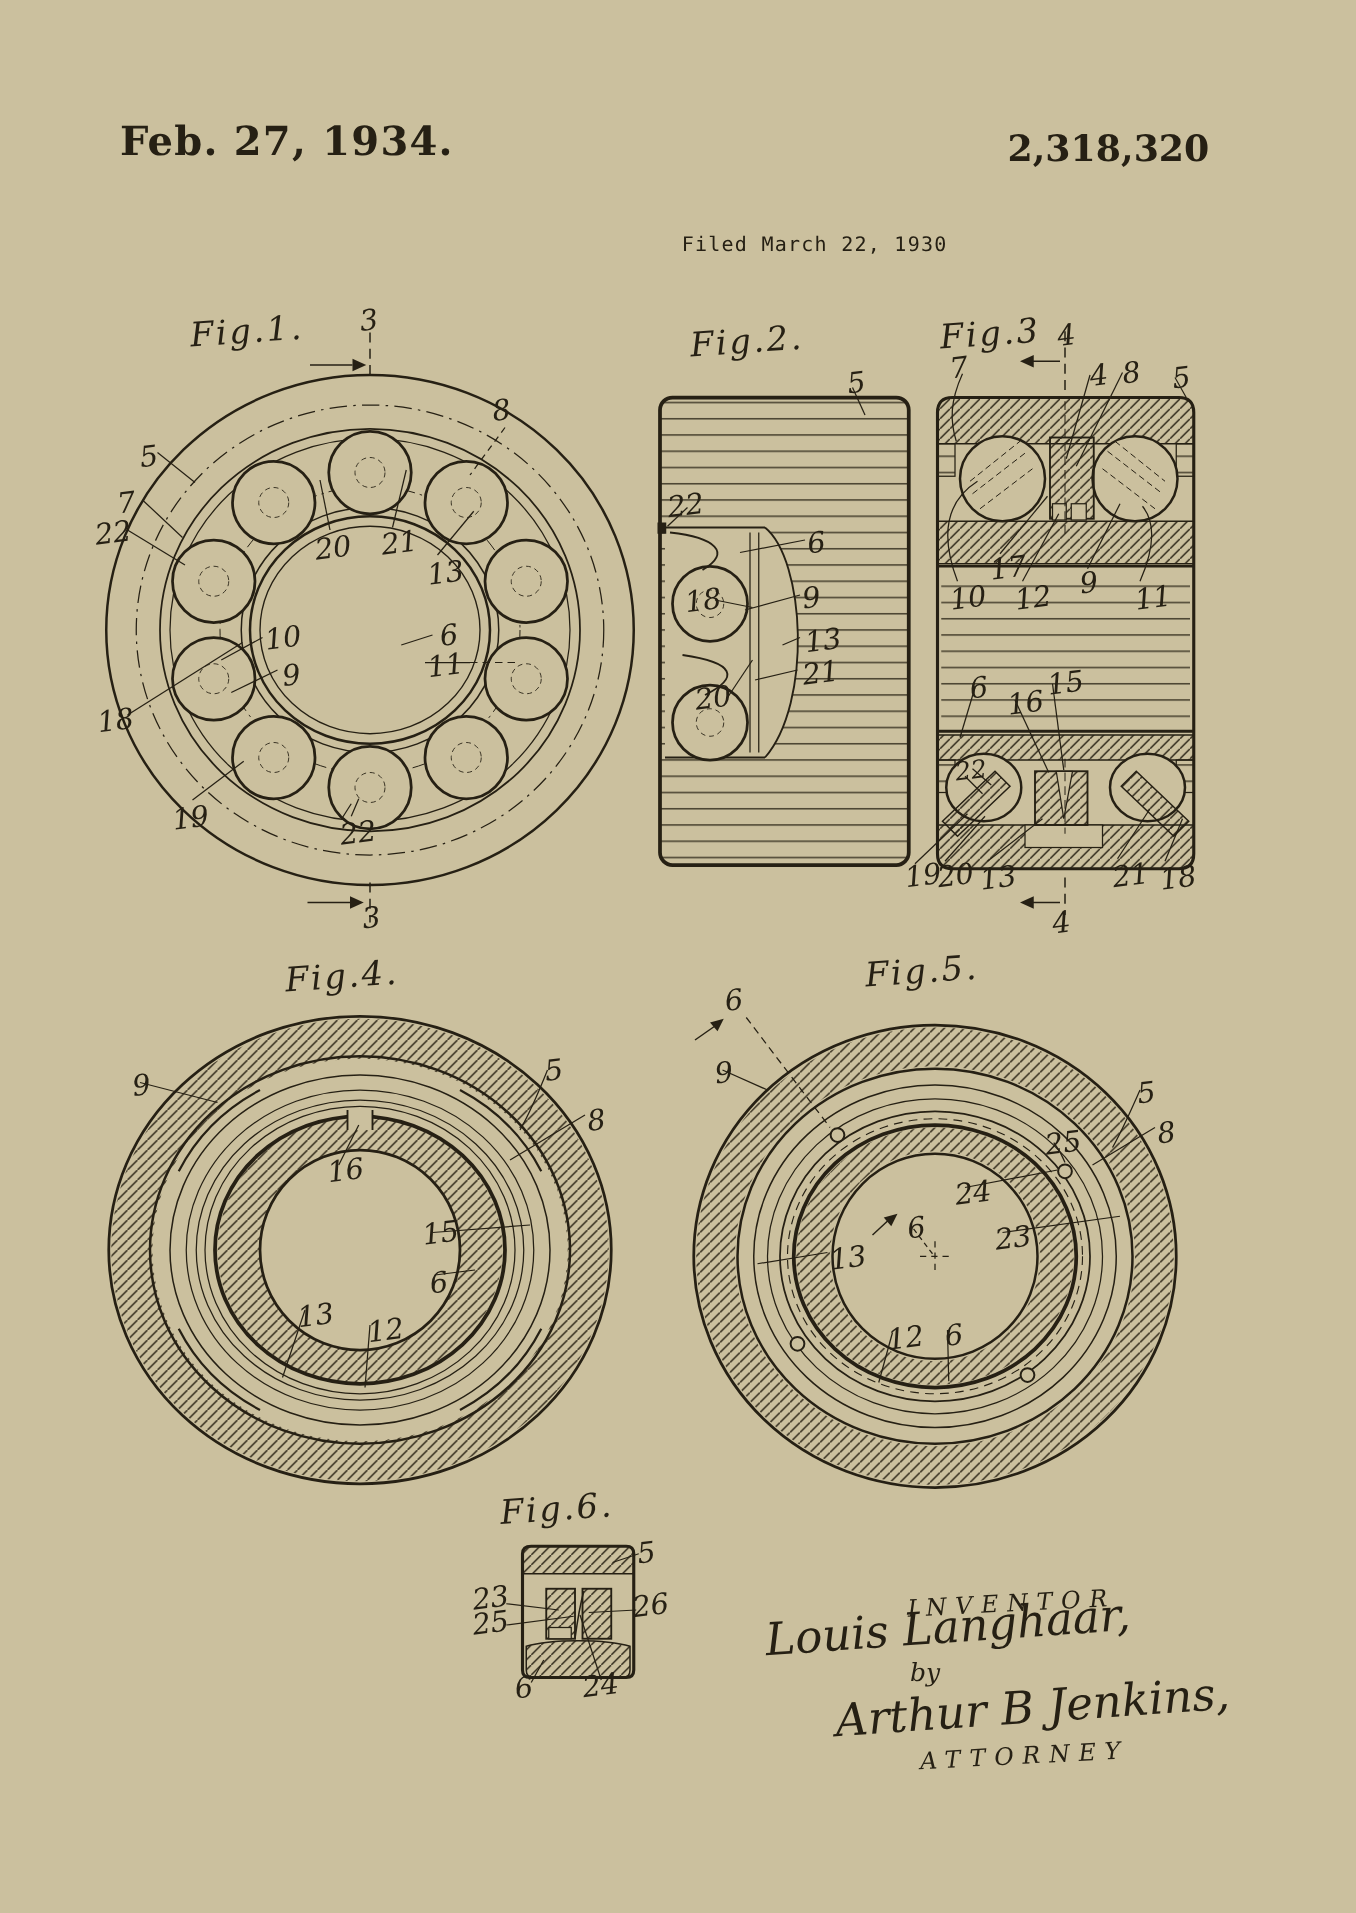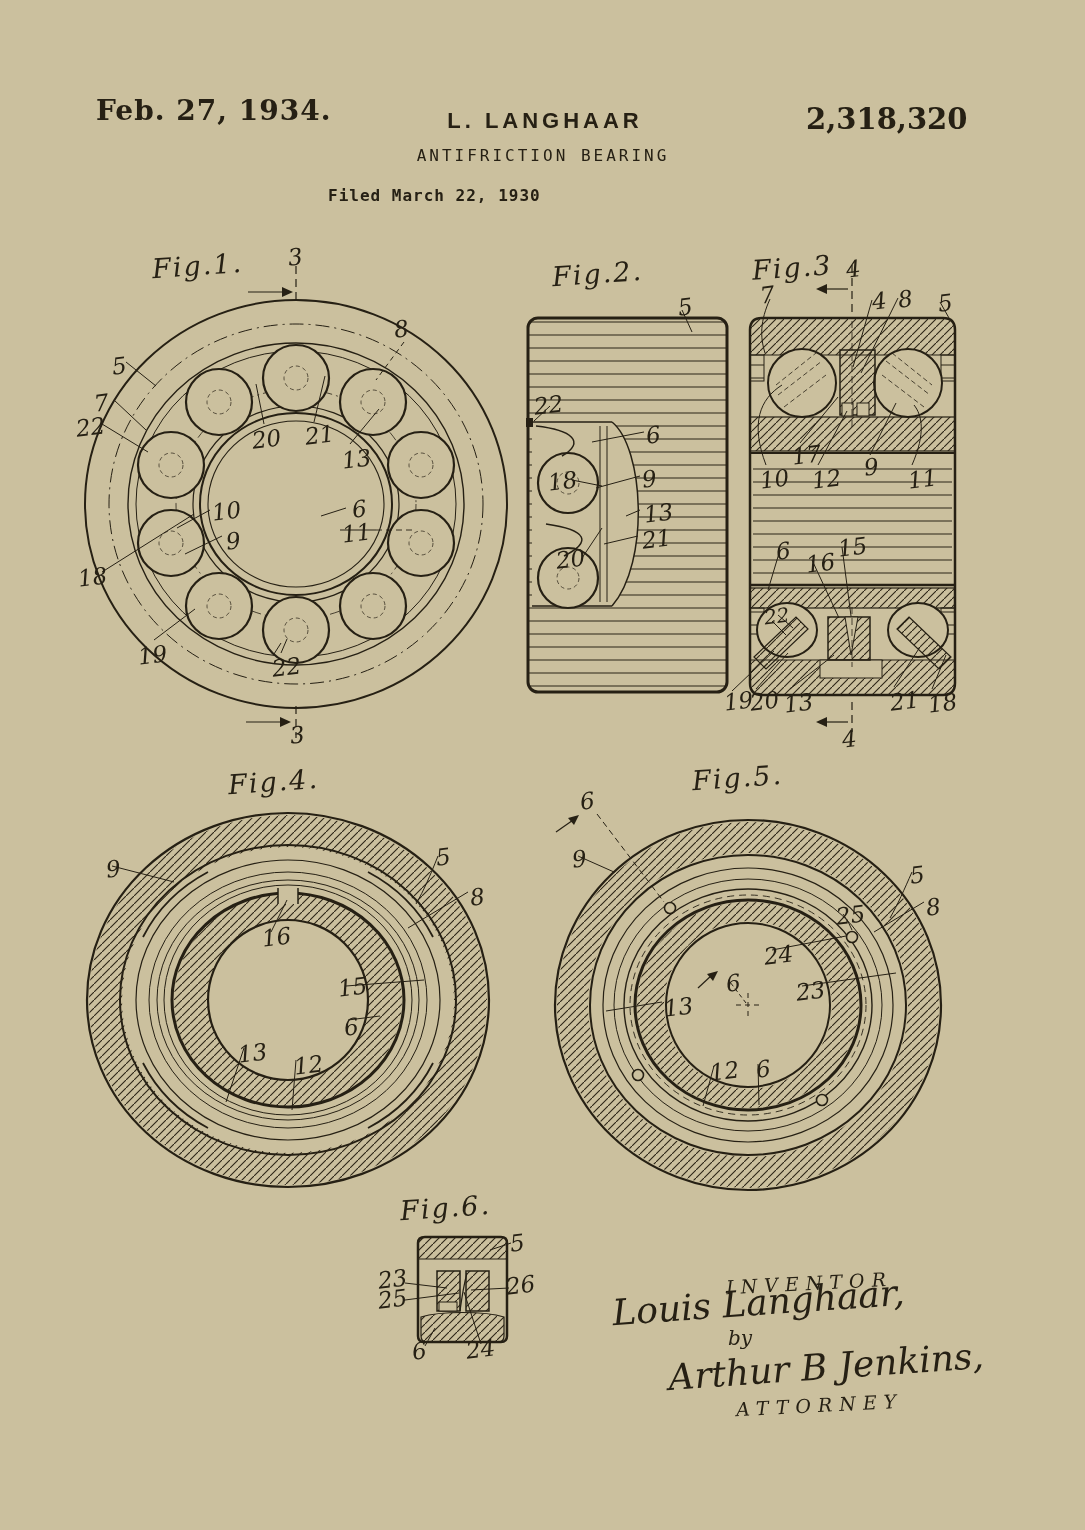--- a/index.html
+++ b/index.html
@@ -1,27 +1,27 @@
 <!DOCTYPE html>
 <html><head>
 <meta charset="utf-8">
 <style>
   html,body{margin:0;padding:0;}
   .page{position:relative;width:1085px;height:1530px;background:#cbc09e;overflow:hidden;
         font-family:"DejaVu Serif",serif;color:#262014;}
   svg{position:absolute;overflow:visible;}
   svg *{vector-effect:none;}
-  .hdr-date{position:absolute;left:96px;top:94px;font-size:28px;font-weight:bold;letter-spacing:1px;}
+  .hdr-date{position:absolute;left:96px;top:94px;font-size:32px;font-weight:bold;letter-spacing:1px;}
   .hdr-name{position:absolute;left:400px;top:108px;width:290px;text-align:center;
             font-family:"Liberation Sans",sans-serif;font-weight:bold;font-size:22px;letter-spacing:4px;}
   .hdr-num{position:absolute;left:806px;top:102px;font-size:29px;font-weight:bold;}
   .hdr-title{position:absolute;left:328px;top:146px;width:430px;text-align:center;
              font-family:"DejaVu Sans Mono",monospace;font-size:16px;letter-spacing:3px;}
-  .hdr-filed{position:absolute;left:328px;top:186px;width:430px;text-align:left;
-             font-family:"DejaVu Sans Mono",monospace;font-size:16px;letter-spacing:1px;font-weight:bold;}
+  .hdr-filed{position:absolute;left:328px;top:186px;width:430px;text-align:right;
+             font-family:"DejaVu Sans Mono",monospace;font-size:16px;letter-spacing:1px;}
   .figcap{position:absolute;font-style:italic;font-size:27px;letter-spacing:2px;transform:rotate(-4deg);
           font-family:"DejaVu Serif",serif;white-space:nowrap;}
   .ref{position:absolute;font-style:italic;font-size:23px;line-height:1;transform:rotate(-7deg);
        font-family:"DejaVu Serif",serif;white-space:nowrap;}
   .sig{position:absolute;font-style:italic;font-family:"DejaVu Serif",serif;white-space:nowrap;}
   .sig-head{font-size:19px;letter-spacing:7px;transform:rotate(-3deg);}
   .sig-name{font-size:36px;transform:rotate(-4deg);}
   .sig-by{font-size:20px;}
 </style>
 </head>
@@ -34,23 +34,21 @@
       <pattern id="hatch" patternUnits="userSpaceOnUse" width="8" height="8">
         <path d="M0,8 L8,0" stroke="#2a2315" stroke-width="1.1"></path>
       </pattern>
       <pattern id="hlines" patternUnits="userSpaceOnUse" width="14" height="13">
         <path d="M0,6 H14" stroke="#2a2315" stroke-width="1"></path>
       </pattern>
     </defs>
   </svg>
 
   <div class="hdr-date">Feb. 27, 1934.</div>
-  <div class="hdr-name">L. LANGHAAR</div>
   <div class="hdr-num">2,318,320</div>
-  <div class="hdr-title">ANTIFRICTION BEARING</div>
   <div class="hdr-filed">Filed March 22, 1930</div>
 
   <svg style="left:78px;top:262px" width="436" height="480" viewBox="0 0 436 480" fill="none" stroke="#262014">
     <path d="M218,4 V42" stroke-dasharray="8 5" stroke-width="1.2"></path>
     <path d="M170,30 H204" stroke-width="1.2"></path>
       <polygon points="204,25 215,30 204,35" fill="#262014" stroke="none"></polygon>
     <path d="M218,444 V476" stroke-dasharray="8 5" stroke-width="1.2"></path>
     <path d="M168,460 H202" stroke-width="1.2"></path>
       <polygon points="202,455 213,460 202,465" fill="#262014" stroke="none"></polygon>
     <ellipse cx="218" cy="242" rx="211" ry="204" stroke-width="2"></ellipse>

